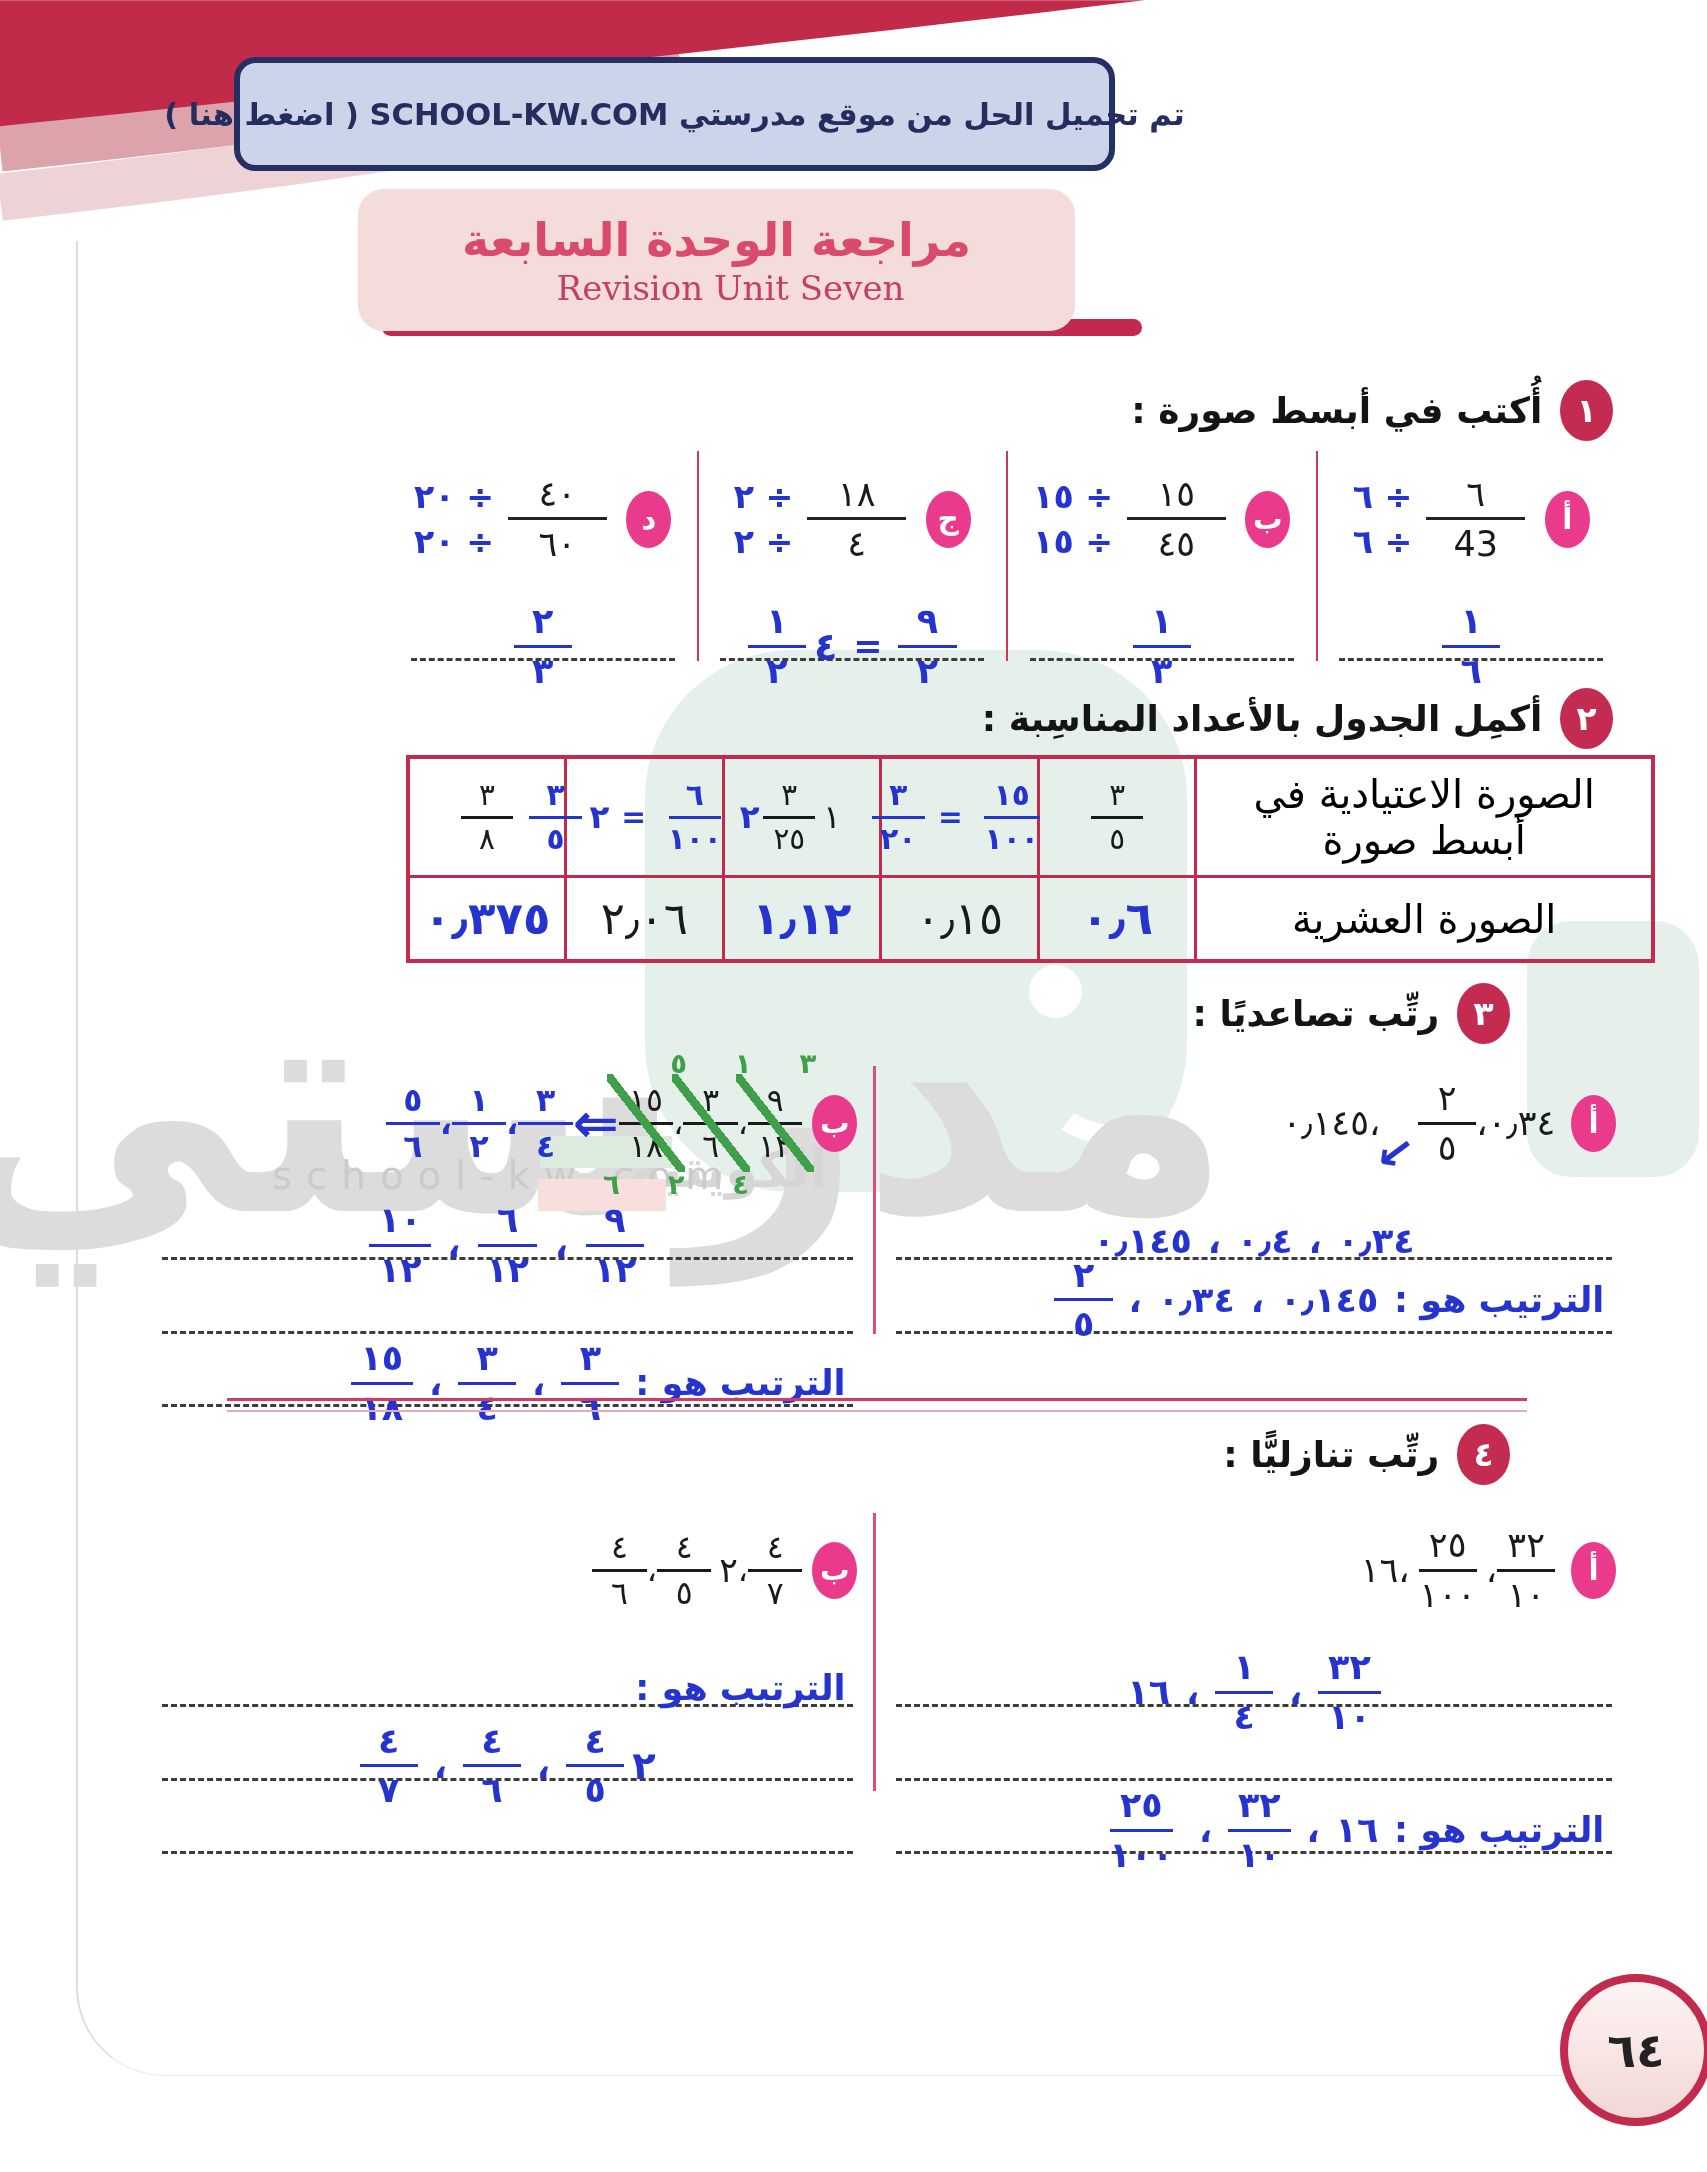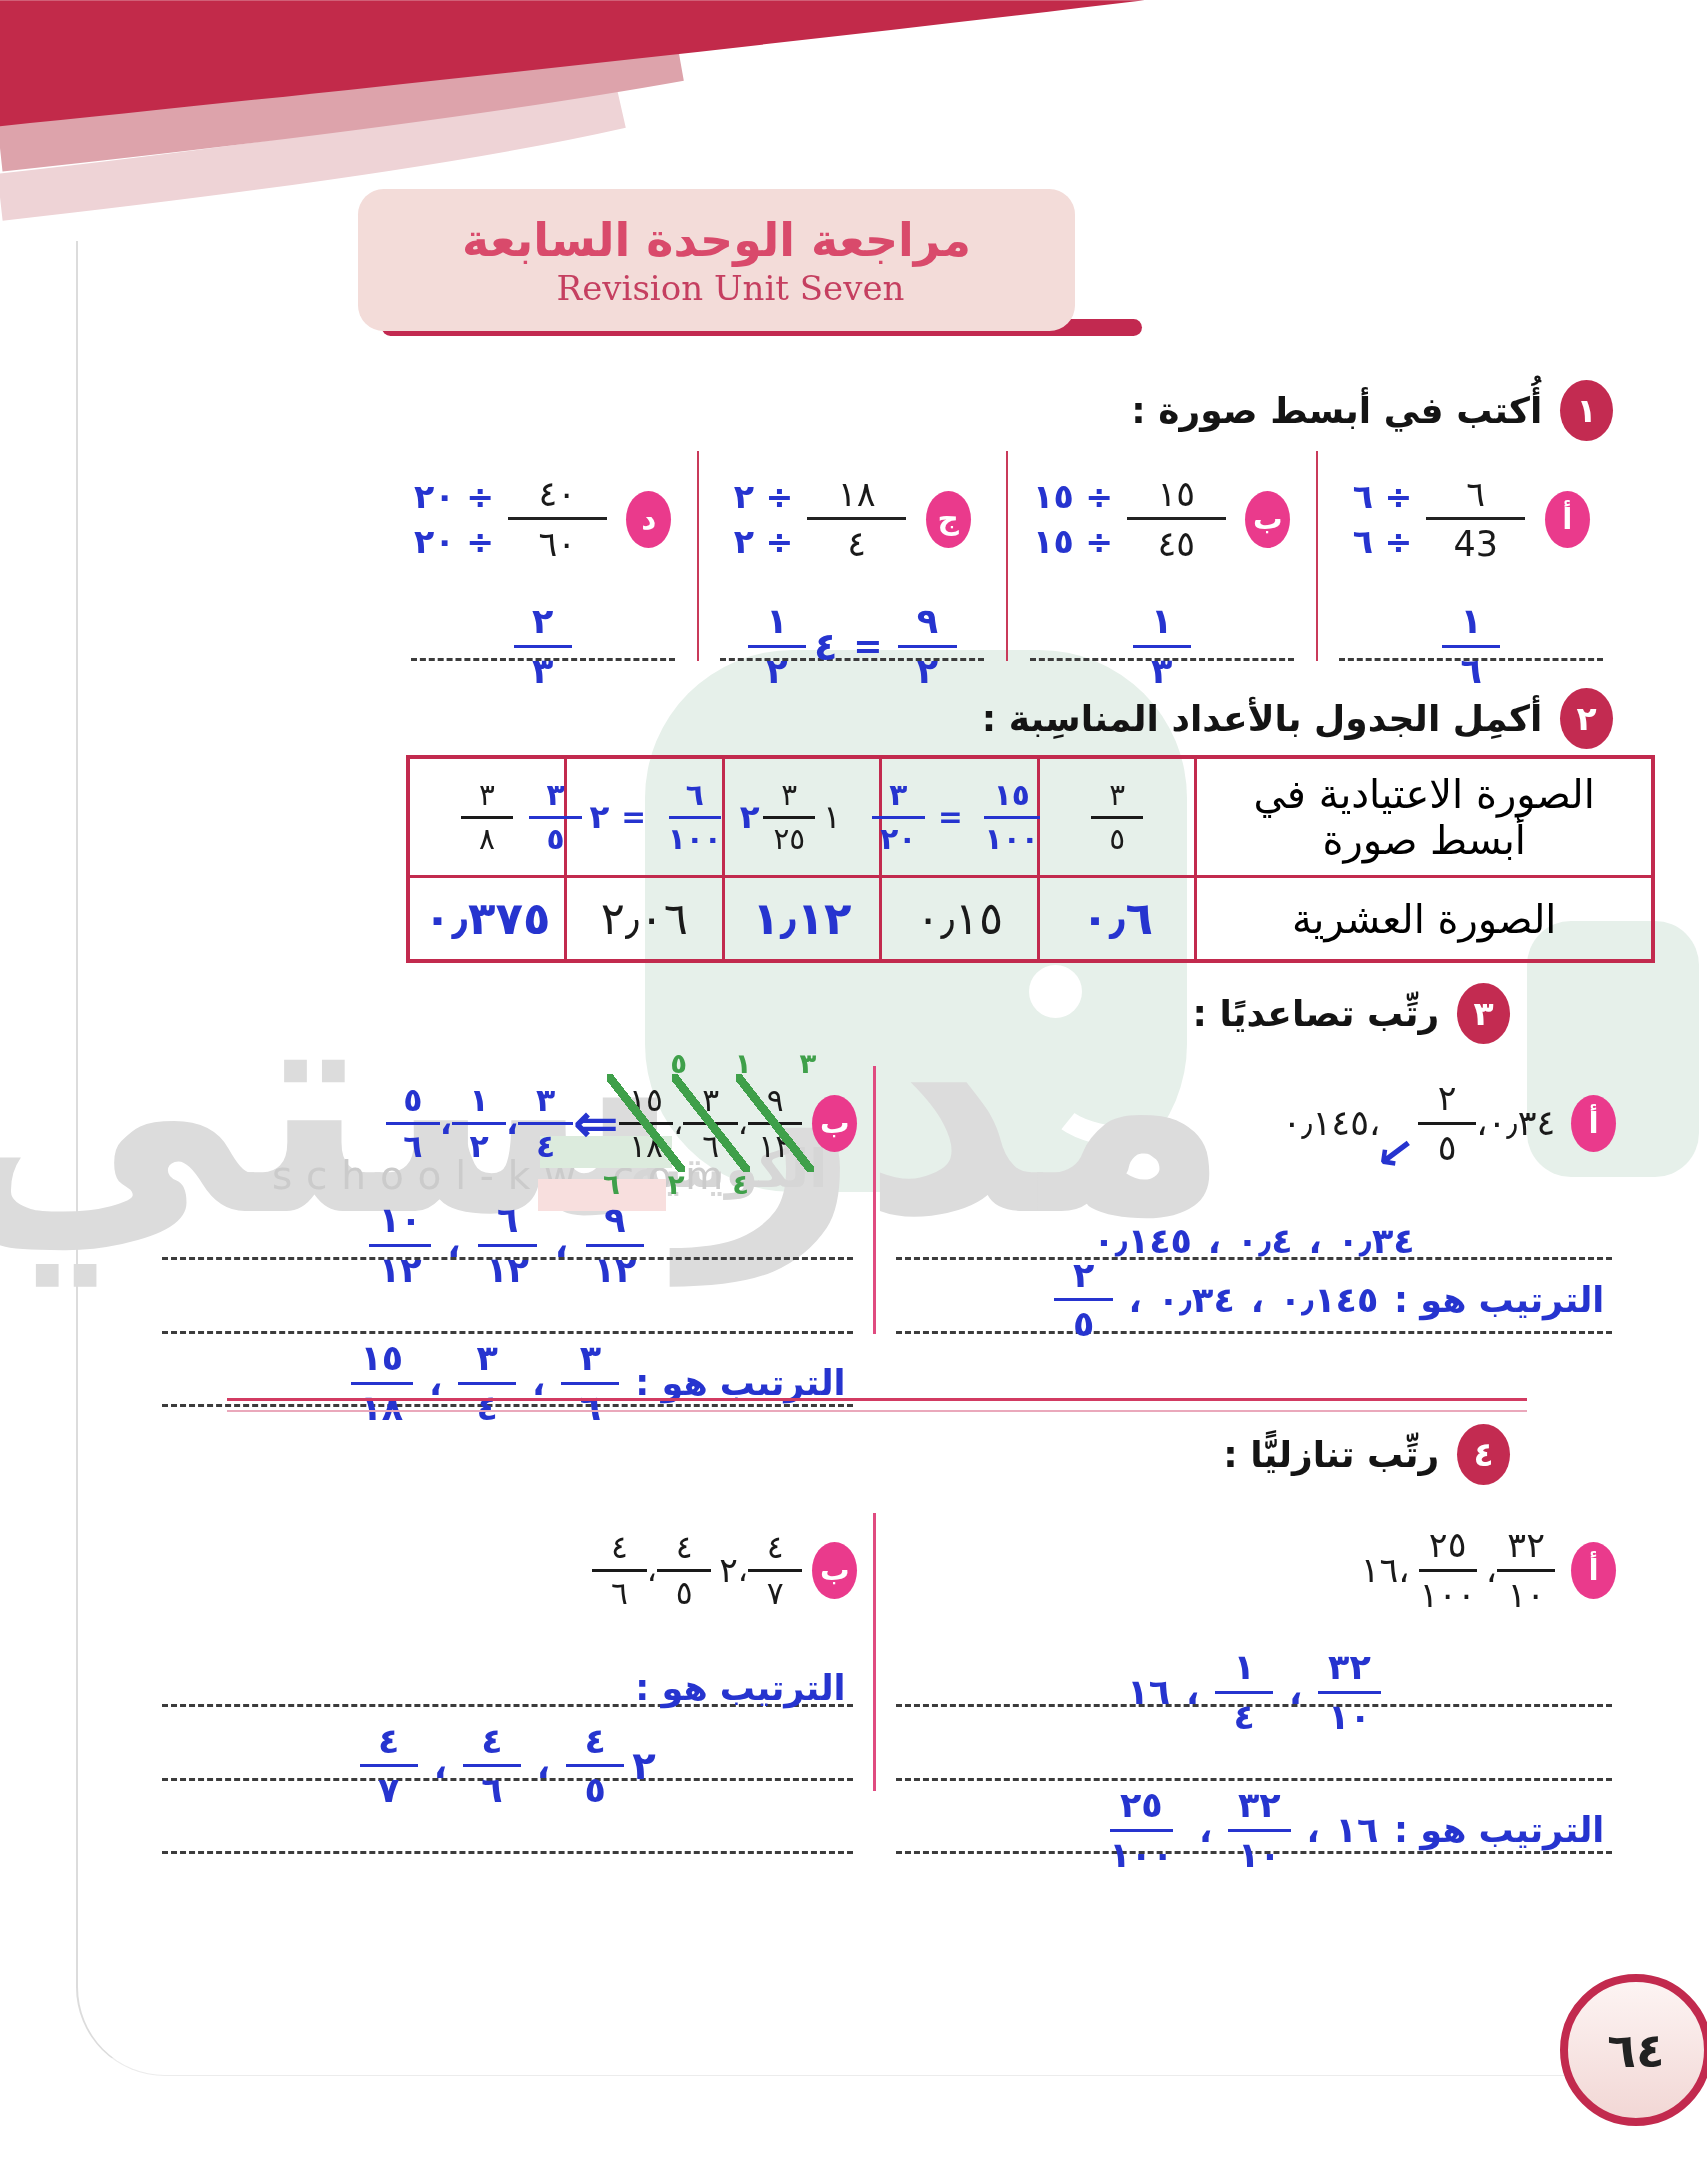--- a/index.html
+++ b/index.html
@@ -124,20 +124,23 @@
   <div class="wm wm-rect2"></div>
   <div class="wm wm-eye"></div>
   <div class="wm wm-smile"></div>
   <div class="wm wm-word">مدرستي</div>
   <div class="wm wm-sub">الكويتية</div>
   <div class="wm wm-url">school-kw.com</div>
   <div class="wm hl-green"></div>
   <div class="wm hl-pink"></div>
   <div class="margin-line"></div>
 
+  <div class="dlbox">
+    <span>تم تحميل الحل من موقع مدرستي SCHOOL-KW.COM ( اضغط هنا )</span>
+  </div>
 
   <div class="badge-bar"></div>
   <div class="badge">
     <div class="badge-ar">مراجعة الوحدة السابعة</div>
     <div class="badge-en">Revision Unit Seven</div>
   </div>
 
   <div class="qhead q1head">
     <span class="qnum">١</span>
     <span class="qprompt">أُكتب في أبسط صورة :</span>

